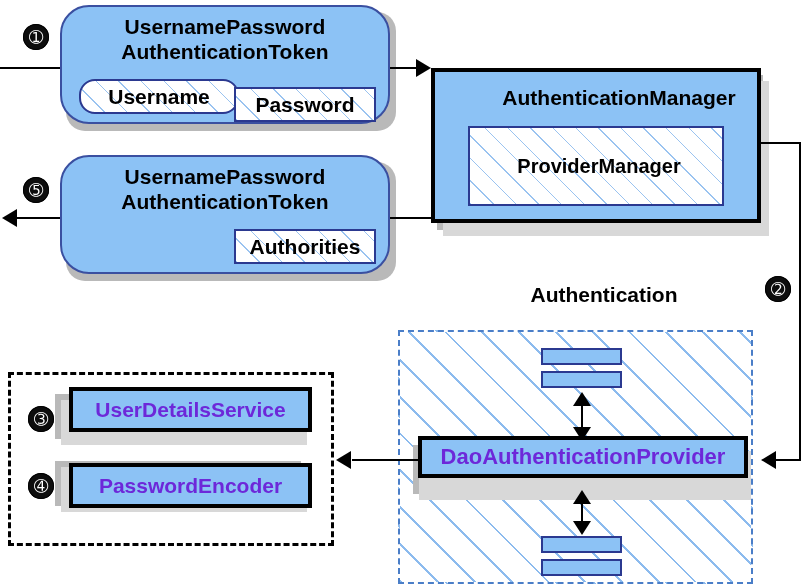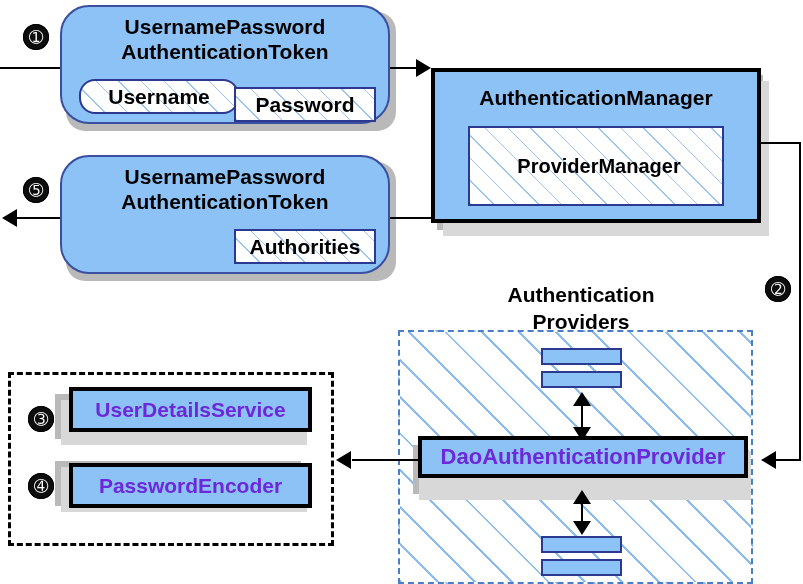--- a/index.html
+++ b/index.html
@@ -32,21 +32,21 @@
   .hatchfield{position:absolute;box-sizing:border-box;
      border:2px dashed #4A7EC8;
      background-color:#ffffff;
      background-image:repeating-linear-gradient(45deg,
         rgba(120,175,235,.85) 0 2px, rgba(0,0,0,0) 2px 26px);}
 
   .dashbox{position:absolute;box-sizing:border-box;border:3px dashed #000;
            background:transparent;}
 
   .label{position:absolute;font-weight:bold;color:#000;text-align:center;
-         line-height:27px;}
+         line-height:27px;padding-left:23px;}
 
   
   .badge{position:absolute;width:26px;height:26px;border-radius:50%;
          background:#0d0d0d;color:#fff;font-size:17px;font-weight:bold;
          display:flex;align-items:center;justify-content:center;
          box-shadow:inset 0 0 0 1px #000;}
 
   
   .ln{position:absolute;background:#000;}
   .hln{height:2px;}
@@ -103,21 +103,20 @@
       <div>UsernamePassword</div>
       <div>AuthenticationToken</div>
     </div>
   </div>
   <div class="hatch" style="left:234px;top:229px;width:142px;height:35px;font-size:21px;">Authorities</div>
 
   <div class="ln hln" style="left:390px;top:217px;width:42px;"></div>
 
   <div class="label" style="left:466px;top:281px;width:230px;font-size:21px;">
     <div>Authentication</div>
-    <div>Providers</div>
   </div>
 
   <div class="badge" style="left:765px;top:276px;">➁</div>
 
   <div class="ln hln" style="left:760px;top:142px;width:41px;"></div>
   <div class="ln vln" style="left:799px;top:142px;height:319px;"></div>
   <div class="ln hln" style="left:776px;top:459px;width:25px;"></div>
   <div class="arrow arr-l" style="left:761px;top:451px;"></div>
 
   <div class="hatchfield" style="left:398px;top:330px;width:355px;height:254px;"></div>

